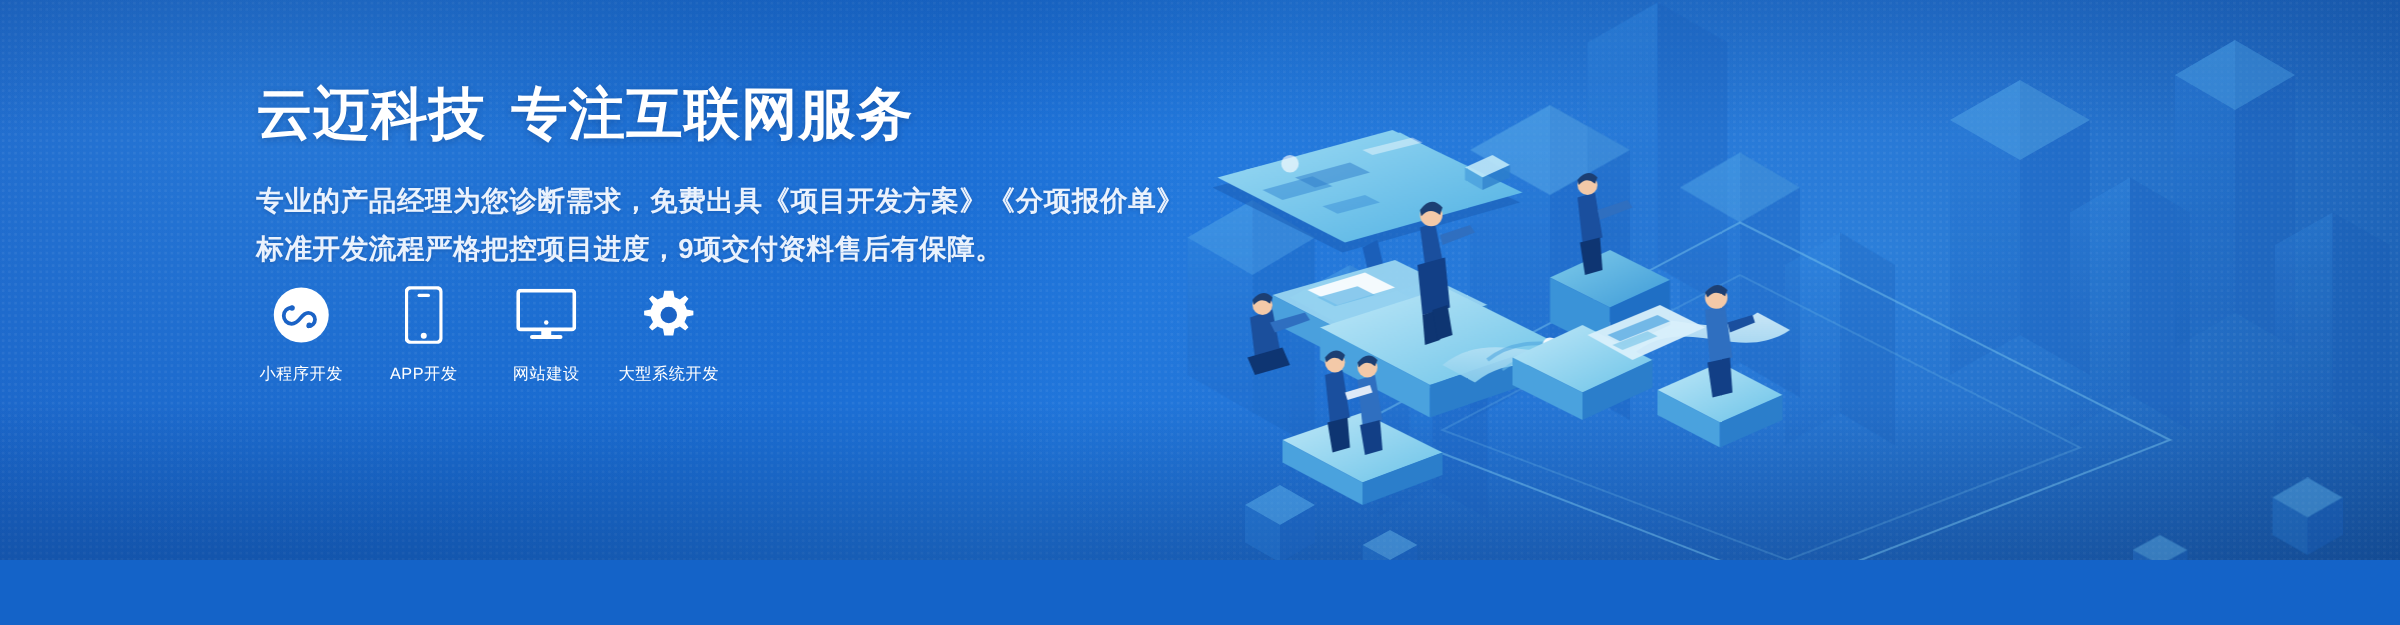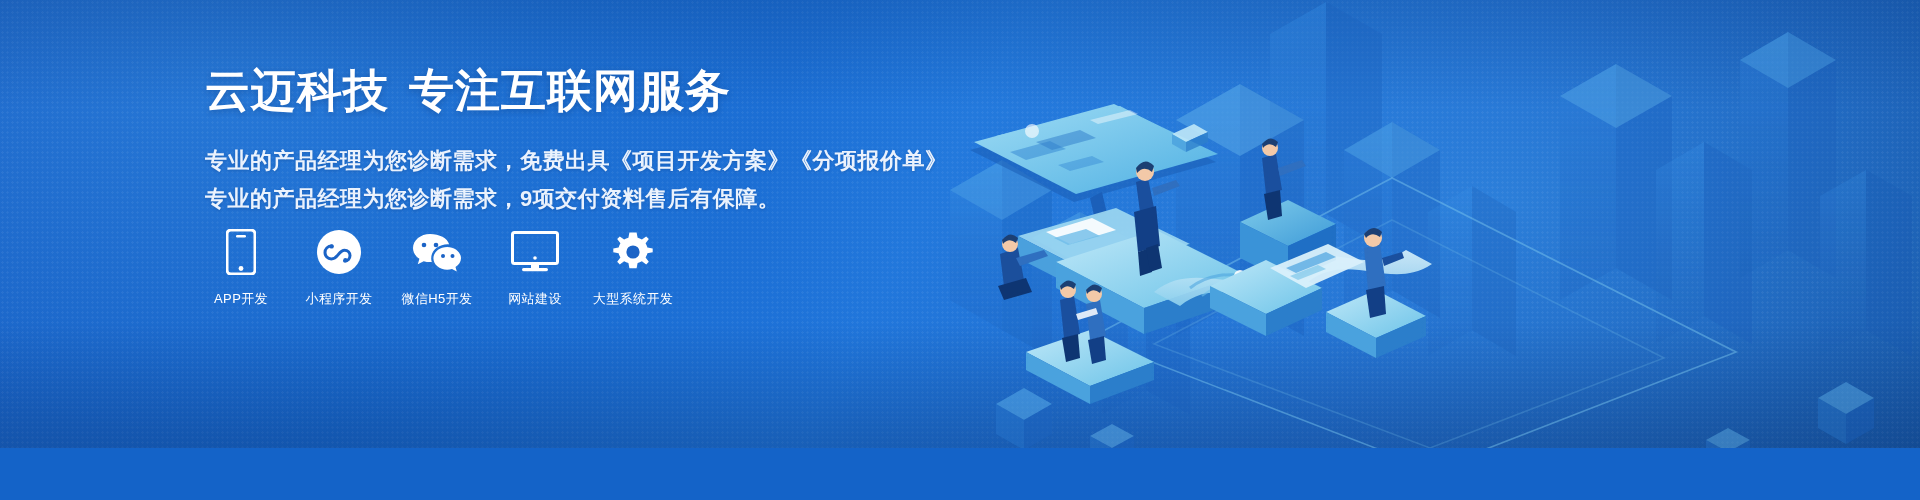--- a/index.html
+++ b/index.html
@@ -311,73 +311,54 @@
         <path d="M268,132 L246,142 L246,152 L268,142 Z" fill="#2d7fcc" opacity=".8"></path>
       </g>
     </svg>
   </div>
 
   <div class="content">
     <h1 class="headline"><span>云迈科技</span><span class="gap"></span><span>专注互联网服务</span></h1>
 
     <p class="sub">
       <span class="sub-line">专业的产品经理为您诊断需求，免费出具《项目开发方案》《分项报价单》</span>
-      <span class="sub-line">专业的产品经理为您诊断需求，9项交付资料售后有保障。</span>
+      <span class="sub-line">标准开发流程严格把控项目进度，9项交付资料售后有保障。</span>
     </p>
   </div>
 
   <div class="services">
-
-    <div class="svc">
-      <span class="ico">
-        <svg width="30" height="46" viewBox="0 0 30 46">
-          <rect x="1" y="1" width="28" height="44" rx="4" ry="4" fill="none" stroke="#ffffff" stroke-width="3"></rect>
-          <rect x="10" y="6" width="10" height="2.6" rx="1.3" fill="#ffffff"></rect>
-          <circle cx="15" cy="39.5" r="2.4" fill="#ffffff"></circle>
-        </svg>
-      </span>
-      <span class="lbl-wrap">
-        <span class="lbl">APP开发</span>
-      </span>
-    </div>
 
     <div class="svc">
       <span class="ico">
         <svg width="46" height="46" viewBox="0 0 46 46">
           <circle cx="23" cy="23" r="22" fill="#ffffff"></circle>
           <path d="M16 17 c-4.5 0 -7 3.2 -7 6.6 c0 3.4 2.6 6.4 6.3 6.4 c3.2 0 5.2 -2.1 6.9 -4.3
                    c1.8 -2.3 3.5 -4.4 6.4 -4.4 c3.2 0 5.4 2.5 5.4 5.3 c0 2.9 -2.2 5.4 -5.3 5.4" fill="none" stroke="#1b63c6" stroke-width="3" stroke-linecap="round"></path>
           <circle cx="15.6" cy="17.4" r="2.2" fill="#1b63c6"></circle>
           <circle cx="29.4" cy="31.2" r="2.2" fill="#1b63c6"></circle>
         </svg>
       </span>
       <span class="lbl-wrap">
         <span class="lbl">小程序开发</span>
       </span>
     </div>
 
     <div class="svc">
       <span class="ico">
-        <svg width="52" height="46" viewBox="0 0 52 46">
-          <path d="M19 5 C9.6 5 2 11.3 2 19 c0 4.4 2.5 8.3 6.4 10.8 l-1.6 5.4 l5.9 -3 c2 .6 4.1 .9 6.3 .9
-                   c.6 0 1.2 0 1.8 -.1 c-.4 -1.2 -.6 -2.4 -.6 -3.7 C20.2 21.4 27.6 15.3 36.7 15.3
-                   c.5 0 1 0 1.5 .1 C36.4 9.1 28.5 5 19 5 Z" fill="#ffffff"></path>
-          <circle cx="13" cy="16" r="2.3" fill="#1b63c6"></circle>
-          <circle cx="25" cy="16" r="2.3" fill="#1b63c6"></circle>
-          <path d="M50 29.3 c0 -6.3 -6.2 -11.4 -13.8 -11.4 c-7.6 0 -13.8 5.1 -13.8 11.4
-                   c0 6.3 6.2 11.4 13.8 11.4 c1.7 0 3.3 -.2 4.8 -.7 l4.8 2.5 l-1.3 -4.4
-                   C47.8 36 50 32.9 50 29.3 Z" fill="#ffffff"></path>
-          <circle cx="32" cy="27" r="2" fill="#1b63c6"></circle>
-          <circle cx="41.5" cy="27" r="2" fill="#1b63c6"></circle>
+        <svg width="30" height="46" viewBox="0 0 30 46">
+          <rect x="1" y="1" width="28" height="44" rx="4" ry="4" fill="none" stroke="#ffffff" stroke-width="3"></rect>
+          <rect x="10" y="6" width="10" height="2.6" rx="1.3" fill="#ffffff"></rect>
+          <circle cx="15" cy="39.5" r="2.4" fill="#ffffff"></circle>
         </svg>
       </span>
       <span class="lbl-wrap">
-        <span class="lbl">微信H5开发</span>
+        <span class="lbl">APP开发</span>
       </span>
     </div>
+
 
     <div class="svc">
       <span class="ico">
         <svg width="48" height="42" viewBox="0 0 48 42">
           <rect x="1.5" y="1.5" width="45" height="31" rx="2" ry="2" fill="none" stroke="#ffffff" stroke-width="3"></rect>
           <circle cx="24" cy="27" r="1.8" fill="#ffffff"></circle>
           <rect x="20" y="33" width="8" height="4" fill="#ffffff"></rect>
           <rect x="11" y="37" width="26" height="3.2" rx="1.6" fill="#ffffff"></rect>
         </svg>
       </span>

